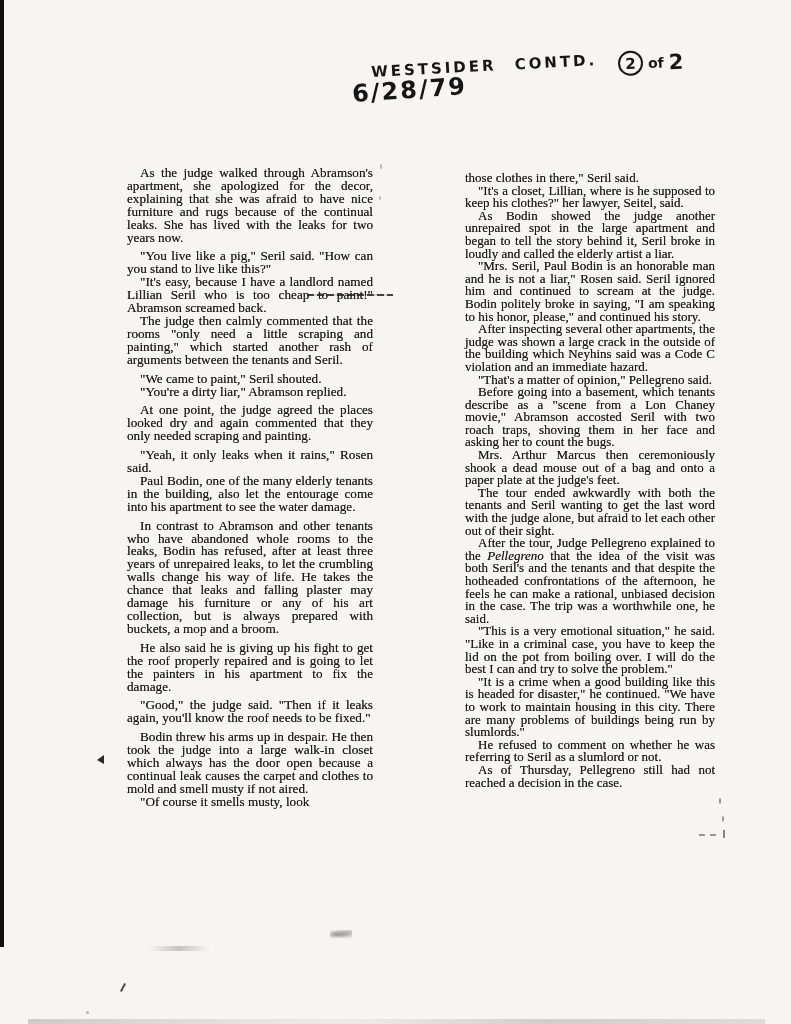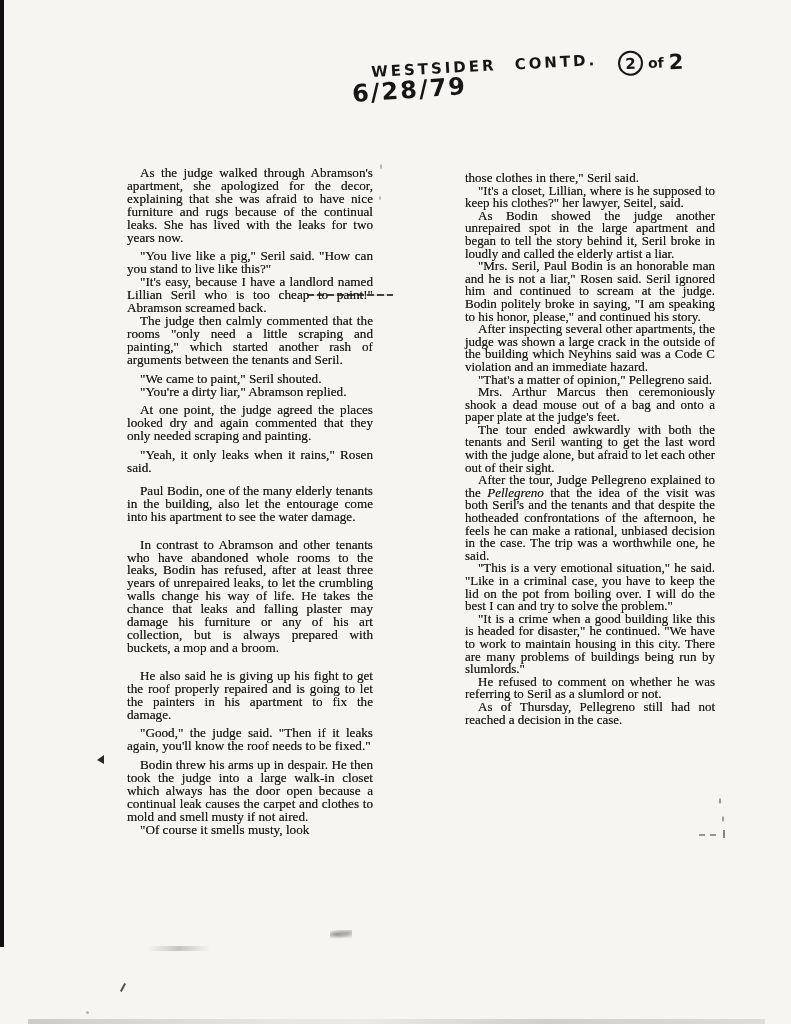--- a/index.html
+++ b/index.html
@@ -28,22 +28,22 @@
   .circle-num{display:flex;align-items:center;justify-content:center;width:21px;height:21px;border:2.2px solid var(--hand);border-radius:50%;font-size:15px;font-weight:700;}
   .of-word{font-size:14px;font-weight:600;}
   .page-total{font-size:21px;font-weight:600;}
   
   .col{position:absolute;text-align:justify;}
   .col-left{left:127px;top:167px;width:246px;font-size:13.2px;line-height:12.9px;}
   .col-right{left:465px;top:172px;width:250px;font-size:13px;line-height:12.6px;}
   .para{margin:0;text-indent:13px;text-shadow:0 0 0.5px rgba(45,42,38,.75);}
   .para.no-indent{text-indent:0;}
   .para.gap-s{margin-top:6px;}
-  .para.gap-m{margin-top:10px;}
-  .para.gap-l{margin-top:15px;}
+  .para.gap-m{}
+  .para.gap-l{margin-top:6px;}
   
   .cut-line{position:absolute;left:307px;top:294px;width:86px;height:2px;
     background:repeating-linear-gradient(90deg,rgba(35,33,30,.85) 0 7px,rgba(35,33,30,.15) 7px 10px);}
   .margin-mark{position:absolute;left:97px;top:755px;width:7px;height:9px;background:#2a2926;
     clip-path:polygon(0 55%,100% 0,100% 100%);}
   .smudge-look{position:absolute;left:330px;top:930px;width:22px;height:9px;
     background:radial-gradient(ellipse at 30% 50%,rgba(90,88,84,.55),rgba(90,88,84,0) 70%),
                radial-gradient(ellipse at 80% 30%,rgba(90,88,84,.4),rgba(90,88,84,0) 70%);}
   .smudge-under{position:absolute;left:148px;top:946px;width:62px;height:5px;
     background:linear-gradient(90deg,rgba(120,118,112,0),rgba(120,118,112,.38),rgba(120,118,112,0));
@@ -92,20 +92,21 @@
       <p class="para gap-s">Bodin threw his arms up in despair. He then took the judge into a large walk-in closet which always has the door open because a continual leak causes the carpet and clothes to mold and smell musty if not aired.</p>
       <p class="para">"Of course it smells musty, look</p>
     </div>
   <div class="col col-right" id="col-right">
       <p class="para no-indent">those clothes in there," Seril said.</p>
       <p class="para">"It's a closet, Lillian, where is he supposed to keep his clothes?" her lawyer, Seitel, said.</p>
       <p class="para">As Bodin showed the judge another unrepaired spot in the large apartment and began to tell the story behind it, Seril broke in loudly and called the elderly artist a liar.</p>
       <p class="para">"Mrs. Seril, Paul Bodin is an honorable man and he is not a liar," Rosen said. Seril ignored him and continued to scream at the judge. Bodin politely broke in saying, "I am speaking to his honor, please," and continued his story.</p>
       <p class="para">After inspecting several other apartments, the judge was shown a large crack in the outside of the building which Neyhins said was a Code C violation and an immediate hazard.</p>
       <p class="para">"That's a matter of opinion," Pellegreno said.</p>
+      <p class="para">Before going into a basement, which tenants describe as a "scene from a Lon Chaney movie," Abramson accosted Seril with two roach traps, shoving them in her face and asking her to count the bugs.</p>
       <p class="para">Mrs. Arthur Marcus then ceremoniously shook a dead mouse out of a bag and onto a paper plate at the judge's feet.</p>
       <p class="para">The tour ended awkwardly with both the tenants and Seril wanting to get the last word with the judge alone, but afraid to let each other out of their sight.</p>
       <p class="para">After the tour, Judge Pellegreno explained to the <i>Pellegreno</i> that the idea of the visit was both Seril's and the tenants and that despite the hotheaded confrontations of the afternoon, he feels he can make a rational, unbiased decision in the case. The trip was a worthwhile one, he said.</p>
       <p class="para">"This is a very emotional situation," he said. "Like in a criminal case, you have to keep the lid on the pot from boiling over. I will do the best I can and try to solve the problem."</p>
       <p class="para">"It is a crime when a good building like this is headed for disaster," he continued. "We have to work to maintain housing in this city. There are many problems of buildings being run by slumlords."</p>
       <p class="para">He refused to comment on whether he was referring to Seril as a slumlord or not.</p>
       <p class="para">As of Thursday, Pellegreno still had not reached a decision in the case.</p>
     </div>
 
   <div class="cut-line"></div>

